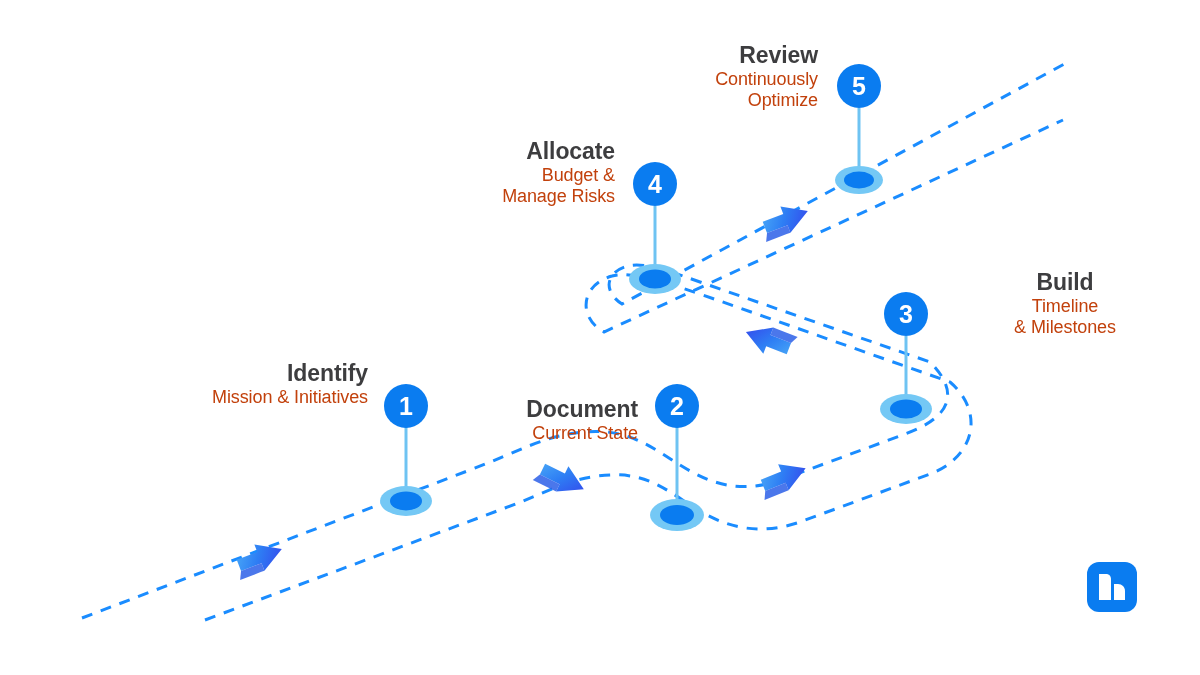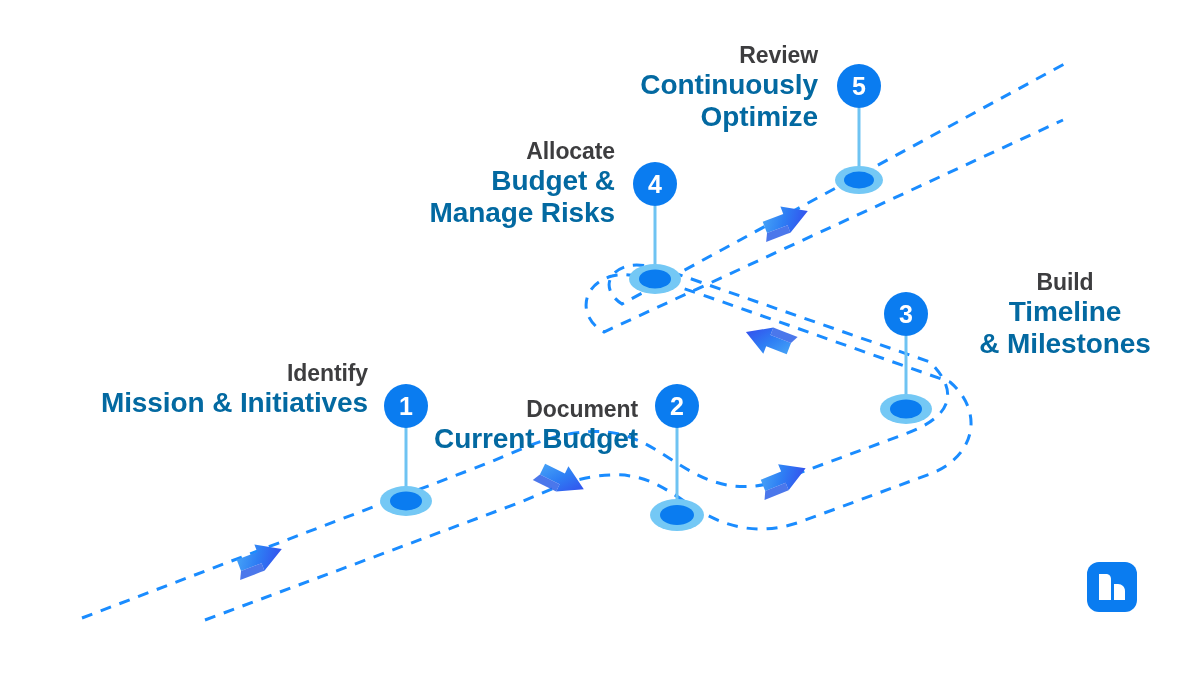--- a/index.html
+++ b/index.html
@@ -31,23 +31,23 @@
   }
   .step-title {
     display: block;
     font-size: 23px;
     font-weight: 600;
     color: #3d3d3f;
     letter-spacing: -0.1px;
   }
   .step-sub {
     display: block;
-    font-size: 28px;
-    font-weight: 700;
-    color: #0369a1;
+    font-size: 18px;
+    font-weight: 400;
+    color: #c2410c;
     letter-spacing: -0.1px;
   }
   .align-right { text-align: right; }
   .align-left  { text-align: center; }
 
   .pin-badge {
     position: absolute;
     width: 44px;
     height: 44px;
     border-radius: 50%;
@@ -172,21 +172,21 @@
   <div class="step-label align-right" style="left:16px; top:360px; width:352px;">
     <span class="step-title">Identify</span>
     <span class="step-sub">Mission &amp; Initiatives</span>
   </div>
   <div class="pin-badge" style="left:384px; top:384px;">
     <span>1</span>
   </div>
 
   <div class="step-label align-right" style="left:350px; top:360px; width:288px;margin-top:36px;">
     <span class="step-title">Document</span>
-    <span class="step-sub">Current Budget</span>
+    <span class="step-sub">Current State</span>
   </div>
   <div class="pin-badge" style="left:655px; top:384px;">
     <span>2</span>
   </div>
 
   <div class="step-label align-left" style="left:940px; top:269px; width:250px;">
     <span class="step-title">Build</span>
     <span class="step-sub">Timeline</span>
     <span class="step-sub">&amp; Milestones</span>
   </div>

